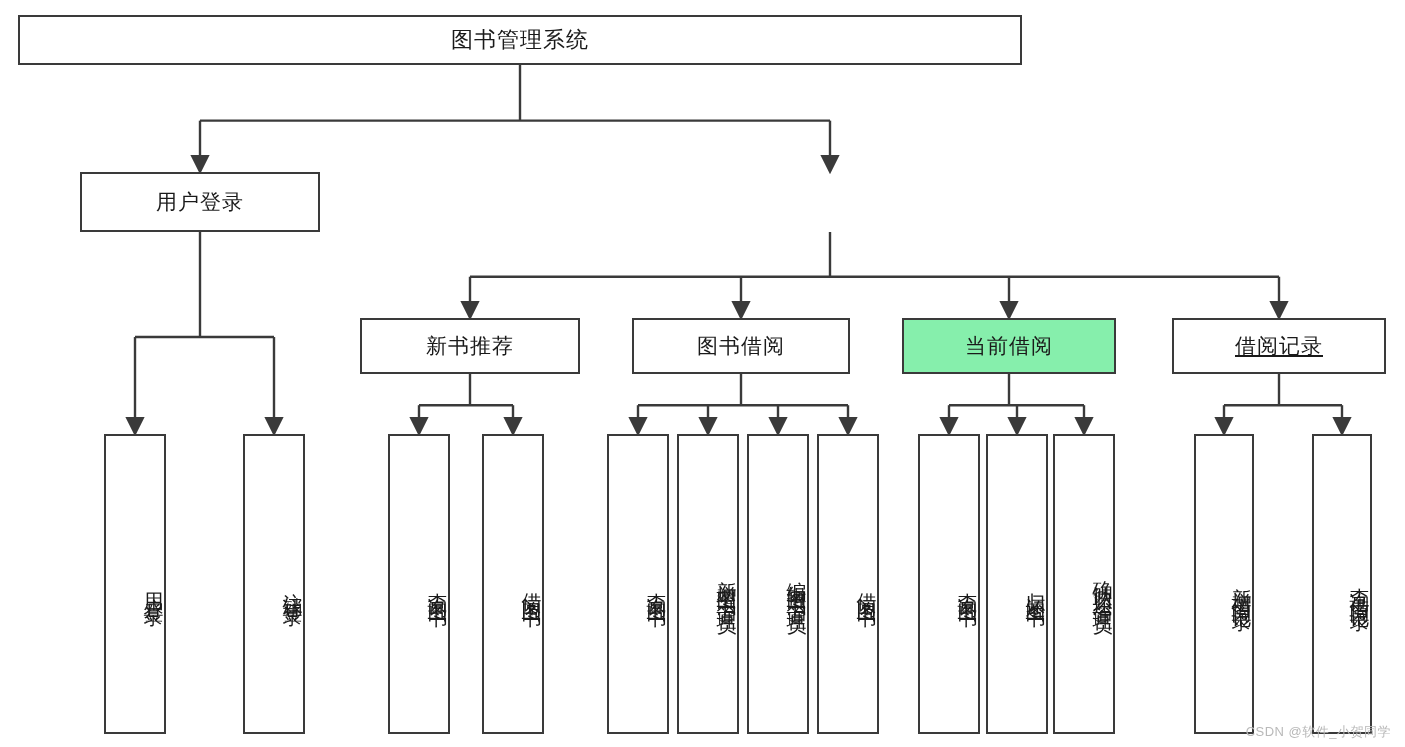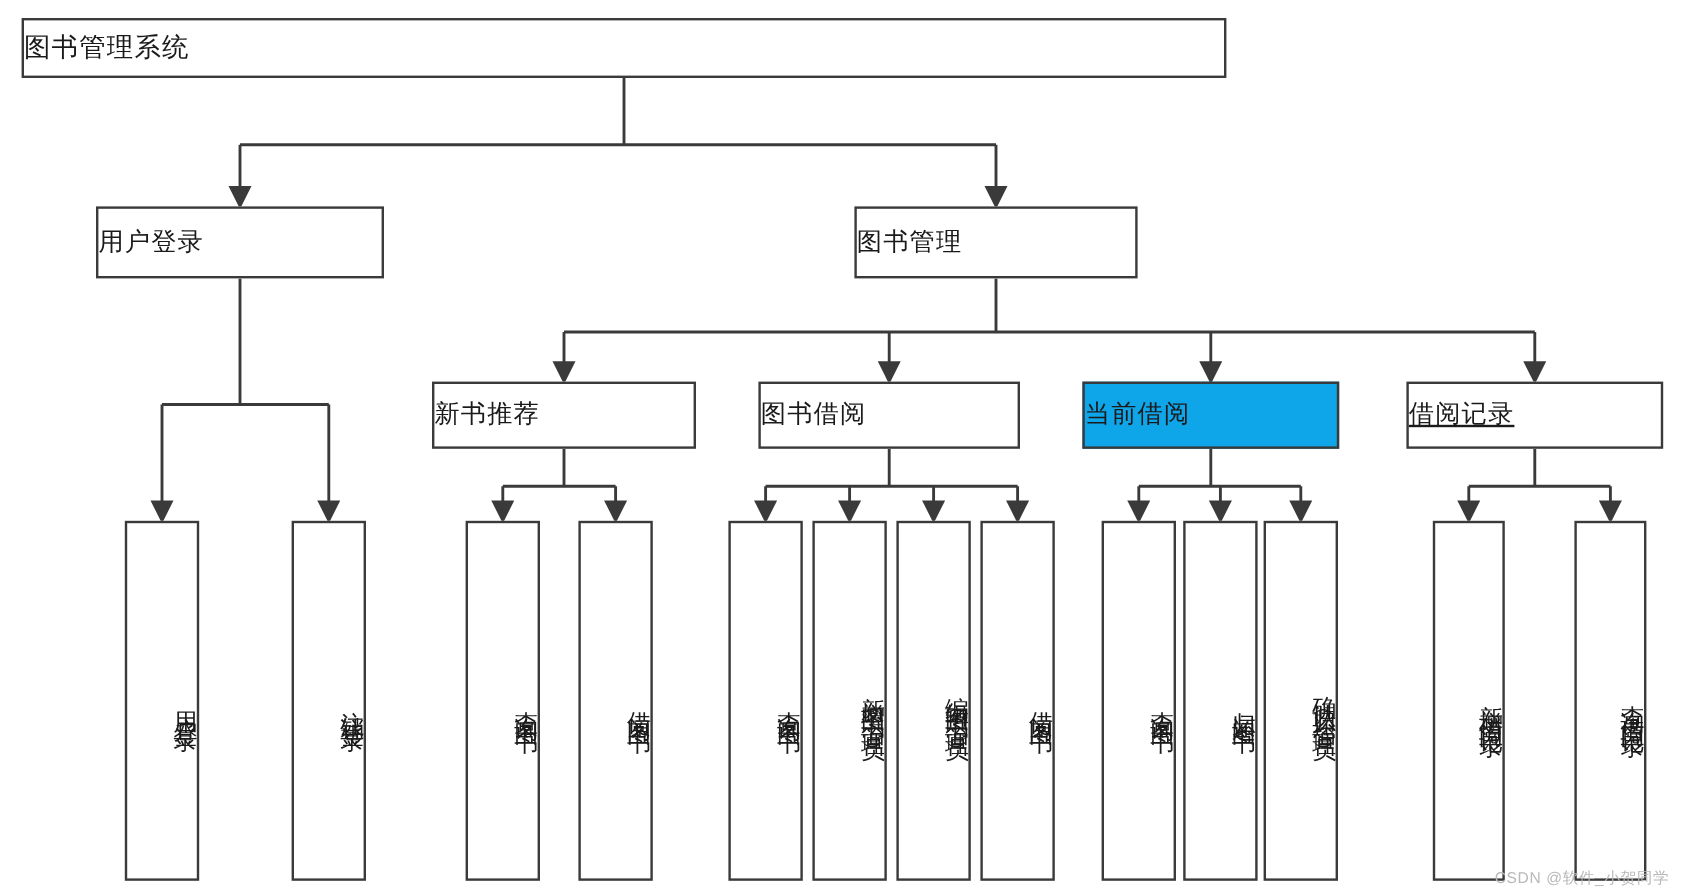--- a/index.html
+++ b/index.html
@@ -21,20 +21,21 @@
     height:747px;
     pointer-events:none;
   }
   .node{
     position:absolute;
     box-sizing:border-box;
     background:#ffffff;
     border:2px solid #3a3a3a;
     display:flex;
     align-items:center;
+    justify-content:center;
     color:#1a1a1a;
     z-index:2;
   }
   .node.h{
     font-size:21px;
     letter-spacing:1px;
     line-height:1.15;
   }
   .node.root{
     font-size:22px;
@@ -114,30 +115,27 @@
   </svg>
 
   <div class="watermark">CSDN @软件_小贺同学</div>
 
 <div class="node h root" style="left: 18px; top: 15px; width: 1004px; height: 50px; border-color: rgb(58, 58, 58); background: rgb(255, 255, 255); color: rgb(26, 26, 26);">
       <span class="txt">图书管理系统</span>
     </div>
     <div class="node h" style="left: 80px; top: 172px; width: 240px; height: 60px; border-color: rgb(58, 58, 58); background: rgb(255, 255, 255); color: rgb(26, 26, 26);">
       <span class="txt">用户登录</span>
     </div>
-    <div class="node h" style="left: 712px; top: 172px; width: 236px; height: 60px; border-color: rgb(58, 58, 58); background: rgb(255, 255, 255); color: rgb(26, 26, 26);">
-      <span class="txt">图书管理</span>
-    </div>
     <div class="node h" style="left: 360px; top: 318px; width: 220px; height: 56px; border-color: rgb(58, 58, 58); background: rgb(255, 255, 255); color: rgb(26, 26, 26);">
       <span class="txt">新书推荐</span>
     </div>
     <div class="node h" style="left: 632px; top: 318px; width: 218px; height: 56px; border-color: rgb(58, 58, 58); background: rgb(255, 255, 255); color: rgb(26, 26, 26);">
       <span class="txt">图书借阅</span>
     </div>
-    <div class="node h" style="left: 902px; top: 318px; width: 214px; height: 56px; border-color: rgb(58, 58, 58); background: #0ea5e9; color: rgb(26, 26, 26);">
+    <div class="node h" style="left: 902px; top: 318px; width: 214px; height: 56px; border-color: rgb(58, 58, 58); background: #86efac; color: rgb(26, 26, 26);">
       <span class="txt">当前借阅</span>
     </div>
     <div class="node h" style="left: 1172px; top: 318px; width: 214px; height: 56px; border-color: rgb(58, 58, 58); background: rgb(255, 255, 255); color: rgb(26, 26, 26); text-decoration: underline;">
       <span class="txt">借阅记录</span>
     </div>
     <div class="node v" style="left: 104px; top: 434px; width: 62px; height: 300px; border-color: rgb(58, 58, 58); background: rgb(255, 255, 255); color: rgb(26, 26, 26);">
       <span class="txt">用户登录</span>
     </div>
     <div class="node v" style="left: 243px; top: 434px; width: 62px; height: 300px; border-color: rgb(58, 58, 58); background: rgb(255, 255, 255); color: rgb(26, 26, 26);">
       <span class="txt">注销登录</span>

